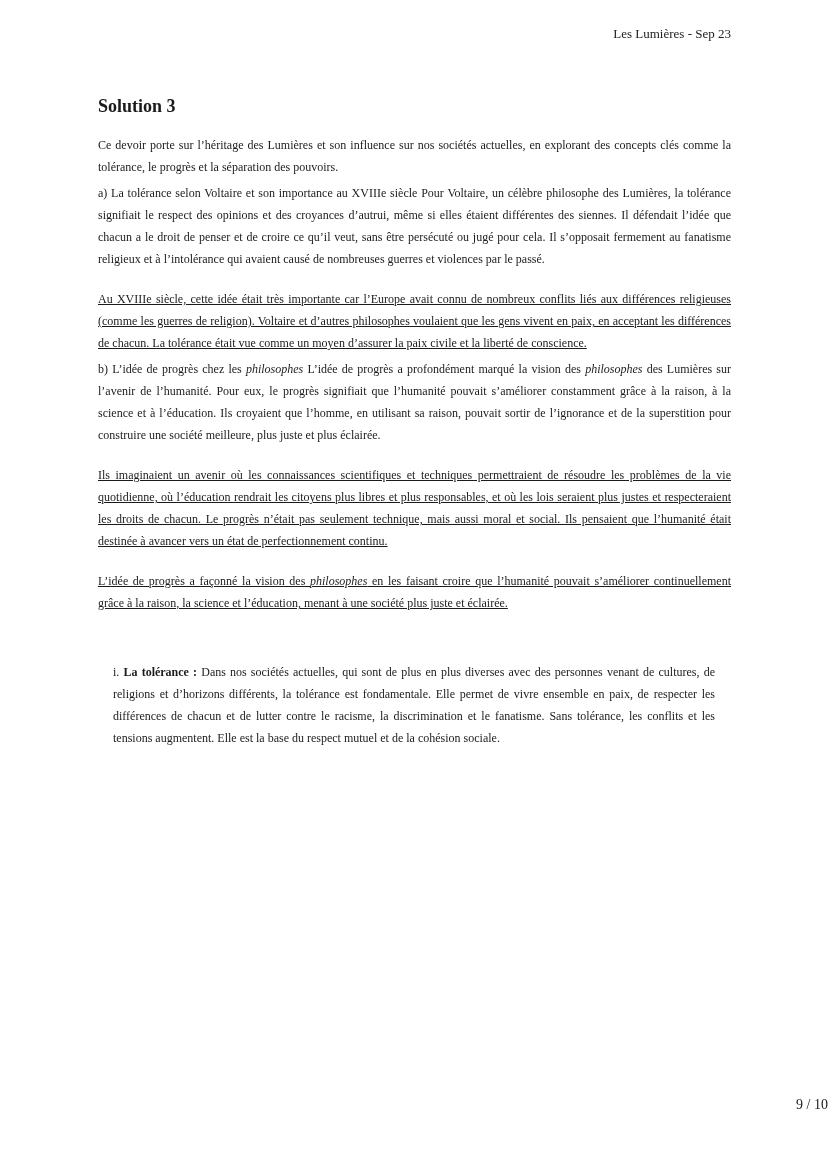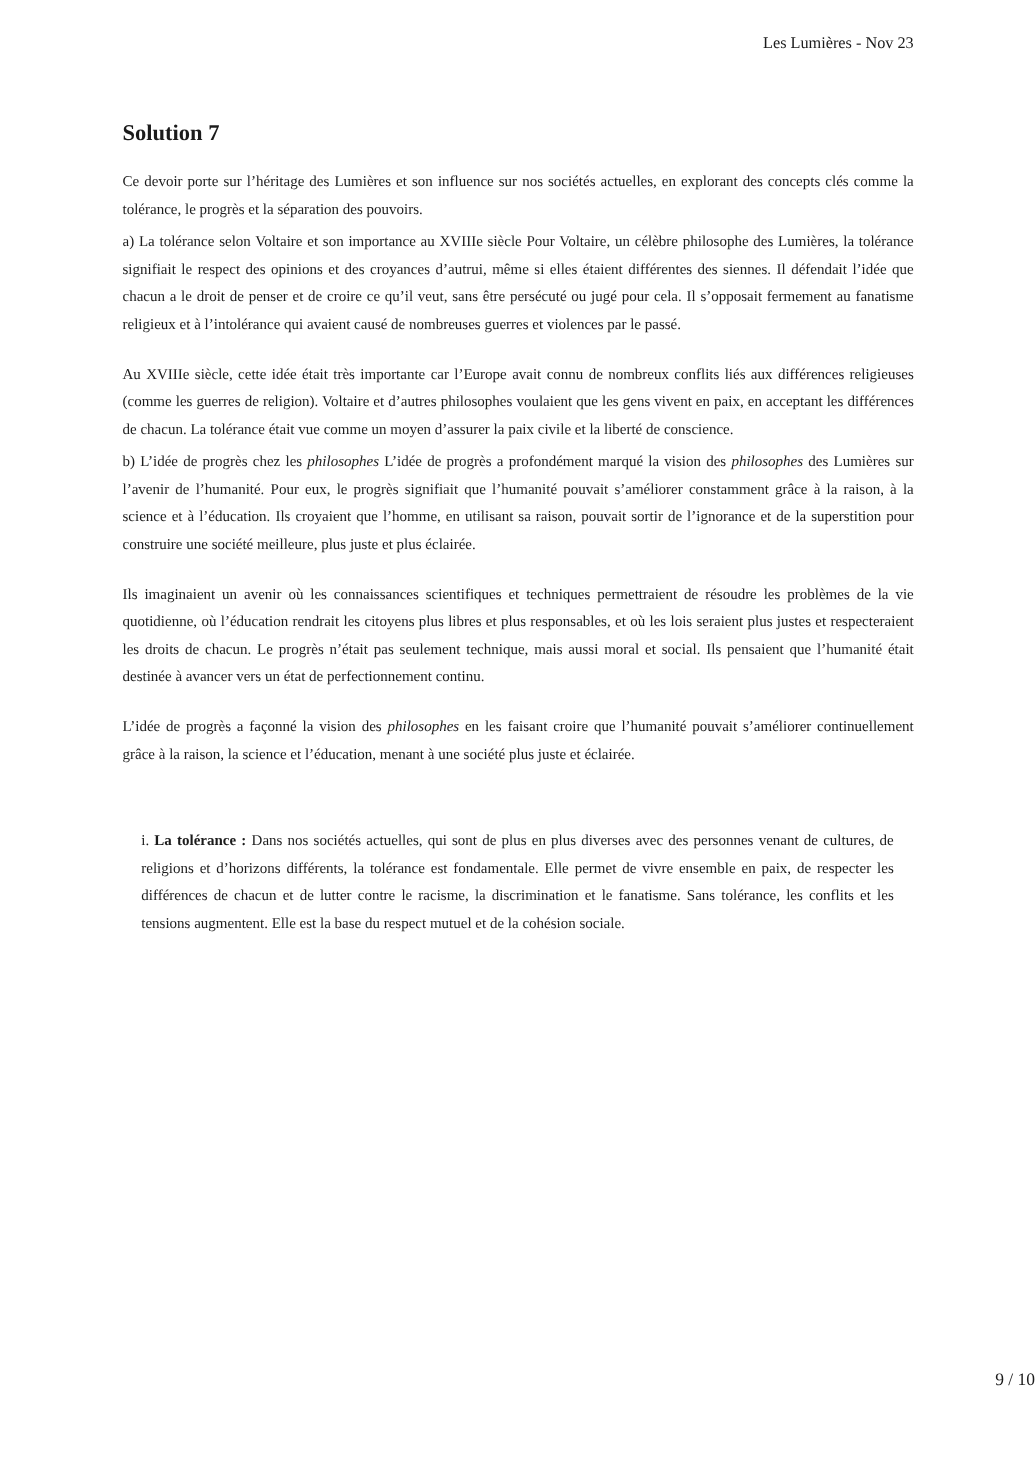--- a/index.html
+++ b/index.html
@@ -31,42 +31,42 @@
     line-height: 22px;
     font-weight: bold;
     margin: 0 0 17px 0;
   }
   p.para {
     font-size: 12px;
     line-height: 22px;
     text-align: justify;
     margin: 0 0 4px 0;
   }
-  p.para.gap-large { margin-top: 18px; }
+  p.para.gap-large { margin-top: 18px; text-decoration: underline; }
   p.para.gap-xlarge { margin-top: 47px; }
   p.para.indented { margin-left: 15px; margin-right: 16px; }
   em { font-style: italic; }
   strong { font-weight: bold; }
   .page-footer {
     position: absolute;
     top: 1096px;
     left: 0;
     width: 828px;
     text-align: right;
     font-size: 14px;
     line-height: 18px;
   }
 </style>
 </head>
 <body>
 
-<div class="page-header">Les Lumières - Nov 23</div>
+<div class="page-header">Les Lumières - Sep 23</div>
 
 <div class="content">
-  <h1 class="section-title">Solution 7</h1>
+  <h1 class="section-title">Solution 3</h1>
   <div id="paragraphs">
       <p class="para"><span>Ce devoir porte sur l’héritage des Lumières et son influence sur nos sociétés actuelles, en explorant des concepts clés comme la tolérance, le progrès et la séparation des pouvoirs.</span></p>
       <p class="para"><span>a) La tolérance selon Voltaire et son importance au XVIIIe siècle Pour Voltaire, un célèbre philosophe des Lumières, la tolérance signifiait le respect des opinions et des croyances d’autrui, même si elles étaient différentes des siennes. Il défendait l’idée que chacun a le droit de penser et de croire ce qu’il veut, sans être persécuté ou jugé pour cela. Il s’opposait fermement au fanatisme religieux et à l’intolérance qui avaient causé de nombreuses guerres et violences par le passé.</span></p>
       <p class="para gap-large"><span>Au XVIIIe siècle, cette idée était très importante car l’Europe avait connu de nombreux conflits liés aux différences religieuses (comme les guerres de religion). Voltaire et d’autres philosophes voulaient que les gens vivent en paix, en acceptant les différences de chacun. La tolérance était vue comme un moyen d’assurer la paix civile et la liberté de conscience.</span></p>
       <p class="para"><span>b) L’idée de progrès chez les </span><em>philosophes</em><span> L’idée de progrès a profondément marqué la vision des </span><em>philosophes</em><span> des Lumières sur l’avenir de l’humanité. Pour eux, le progrès signifiait que l’humanité pouvait s’améliorer constamment grâce à la raison, à la science et à l’éducation. Ils croyaient que l’homme, en utilisant sa raison, pouvait sortir de l’ignorance et de la superstition pour construire une société meilleure, plus juste et plus éclairée.</span></p>
       <p class="para gap-large"><span>Ils imaginaient un avenir où les connaissances scientifiques et techniques permettraient de résoudre les problèmes de la vie quotidienne, où l’éducation rendrait les citoyens plus libres et plus responsables, et où les lois seraient plus justes et respecteraient les droits de chacun. Le progrès n’était pas seulement technique, mais aussi moral et social. Ils pensaient que l’humanité était destinée à avancer vers un état de perfectionnement continu.</span></p>
       <p class="para gap-large"><span>L’idée de progrès a façonné la vision des </span><em>philosophes</em><span> en les faisant croire que l’humanité pouvait s’améliorer continuellement grâce à la raison, la science et l’éducation, menant à une société plus juste et éclairée.</span></p>
       <p class="para gap-xlarge indented"><span>i. </span><strong>La tolérance :</strong><span> Dans nos sociétés actuelles, qui sont de plus en plus diverses avec des personnes venant de cultures, de religions et d’horizons différents, la tolérance est fondamentale. Elle permet de vivre ensemble en paix, de respecter les différences de chacun et de lutter contre le racisme, la discrimination et le fanatisme. Sans tolérance, les conflits et les tensions augmentent. Elle est la base du respect mutuel et de la cohésion sociale.</span></p>
     </div>
 </div>

